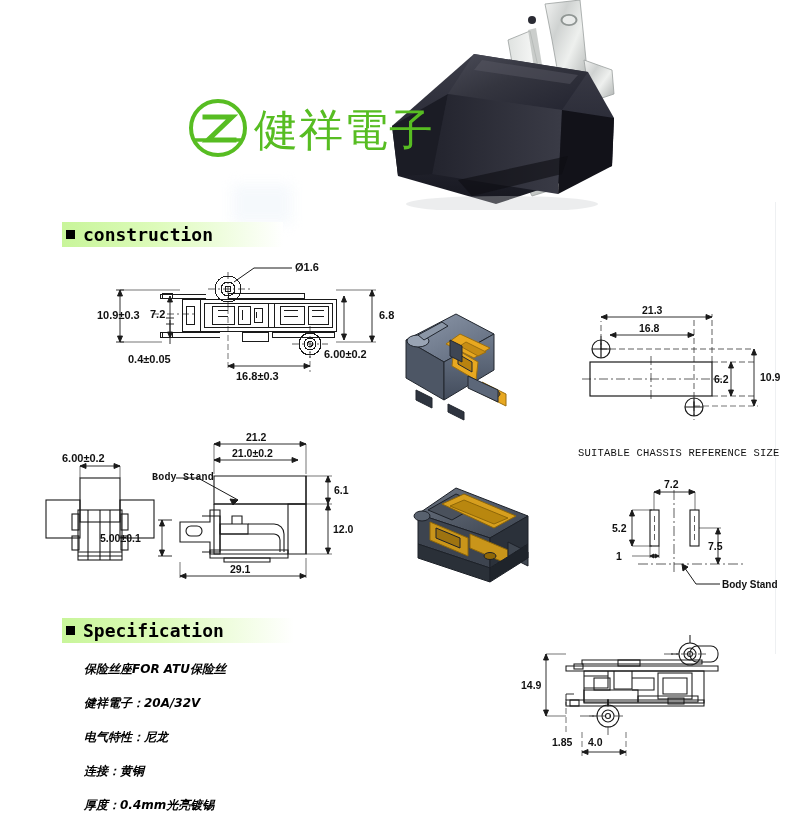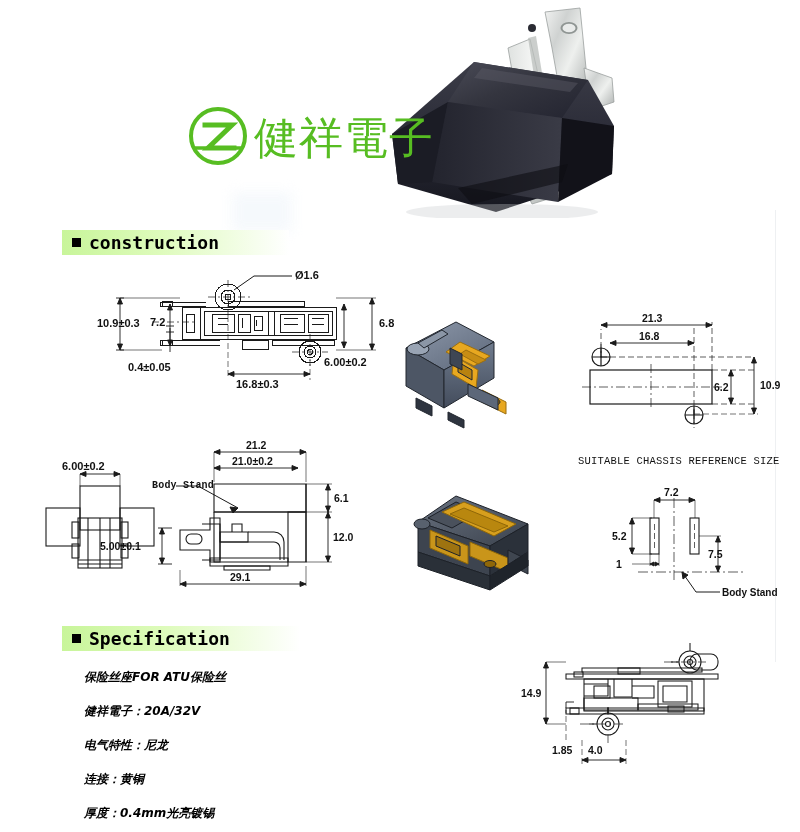--- a/index.html
+++ b/index.html
@@ -2,21 +2,21 @@
 <html><head>
 <meta charset="utf-8">
 <style>
   html,body{margin:0;padding:0;}
   body{
     width:800px;height:832px;position:relative;overflow:hidden;
     background:#ffffff;
     font-family:"Liberation Sans", sans-serif;
     color:#000;
   }
-  .page{position:absolute;left:0;top:12px;width:800px;height:680px;}
+  .page{position:absolute;left:0;top:4px;width:800px;height:680px;}
 
   
   .edge-rule{position:absolute;left:775px;top:198px;width:1px;height:452px;background:#eef0f2;}
 
   
   .watermark{position:absolute;left:232px;top:180px;width:60px;height:40px;
     background:#f4f8fc;filter:blur(6px);opacity:.85;}
 
   
   .logo{position:absolute;left:186px;top:92px;display:flex;align-items:center;gap:4px;}
@@ -27,21 +27,21 @@
     letter-spacing:1px;white-space:nowrap;
   }
 
   
   .photo{position:absolute;left:362px;top:-6px;width:268px;height:212px;}
 
   
   .sec-head{
     position:absolute;height:25px;line-height:25px;
     background:linear-gradient(to right,#c8f59a 0%,#ddfbba 42%,#ffffff 100%);
-    padding-left:10px;padding-right:70px;
+    padding-left:4px;padding-right:70px;
     font-family:"DejaVu Sans Mono", monospace;
     font-weight:bold;font-size:18px;color:#000;white-space:nowrap;
   }
   .sec-head .bullet{
     display:inline-block;width:9px;height:9px;background:#000;
     margin-right:8px;vertical-align:2px;
   }
   #hdr-construction{left:62px;top:218px;}
   #hdr-specification{left:62px;top:614px;}
 

